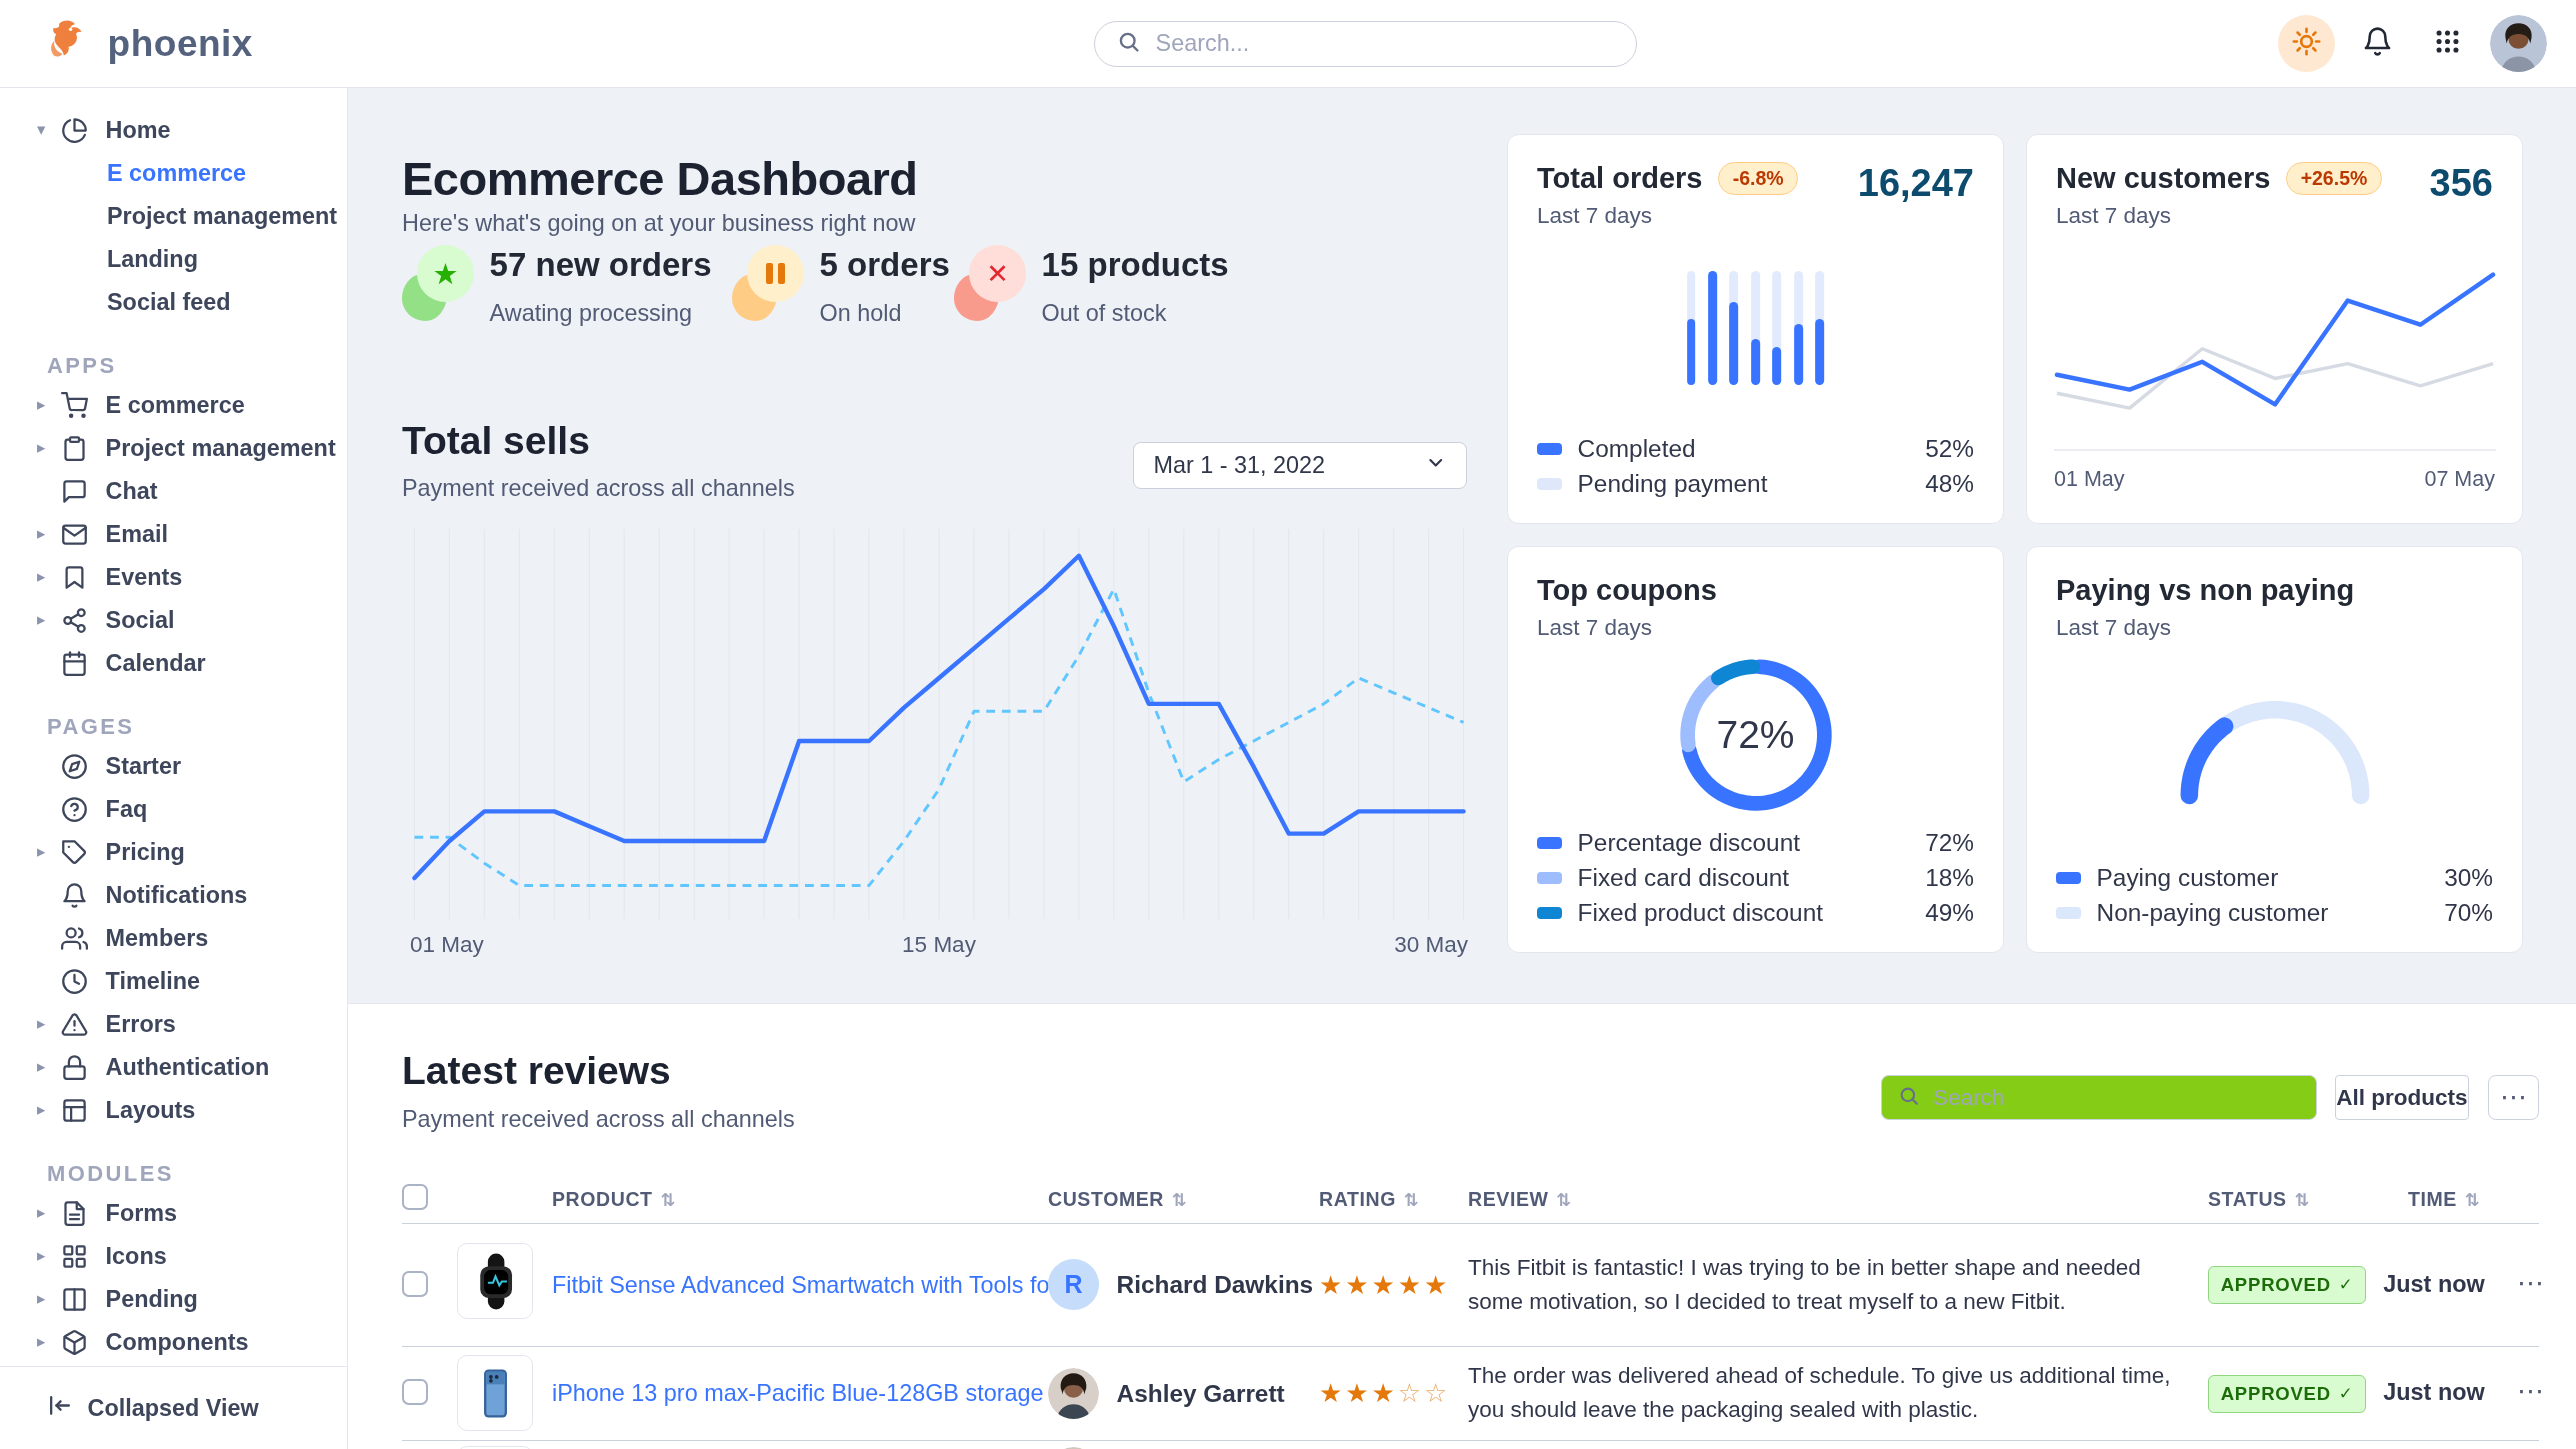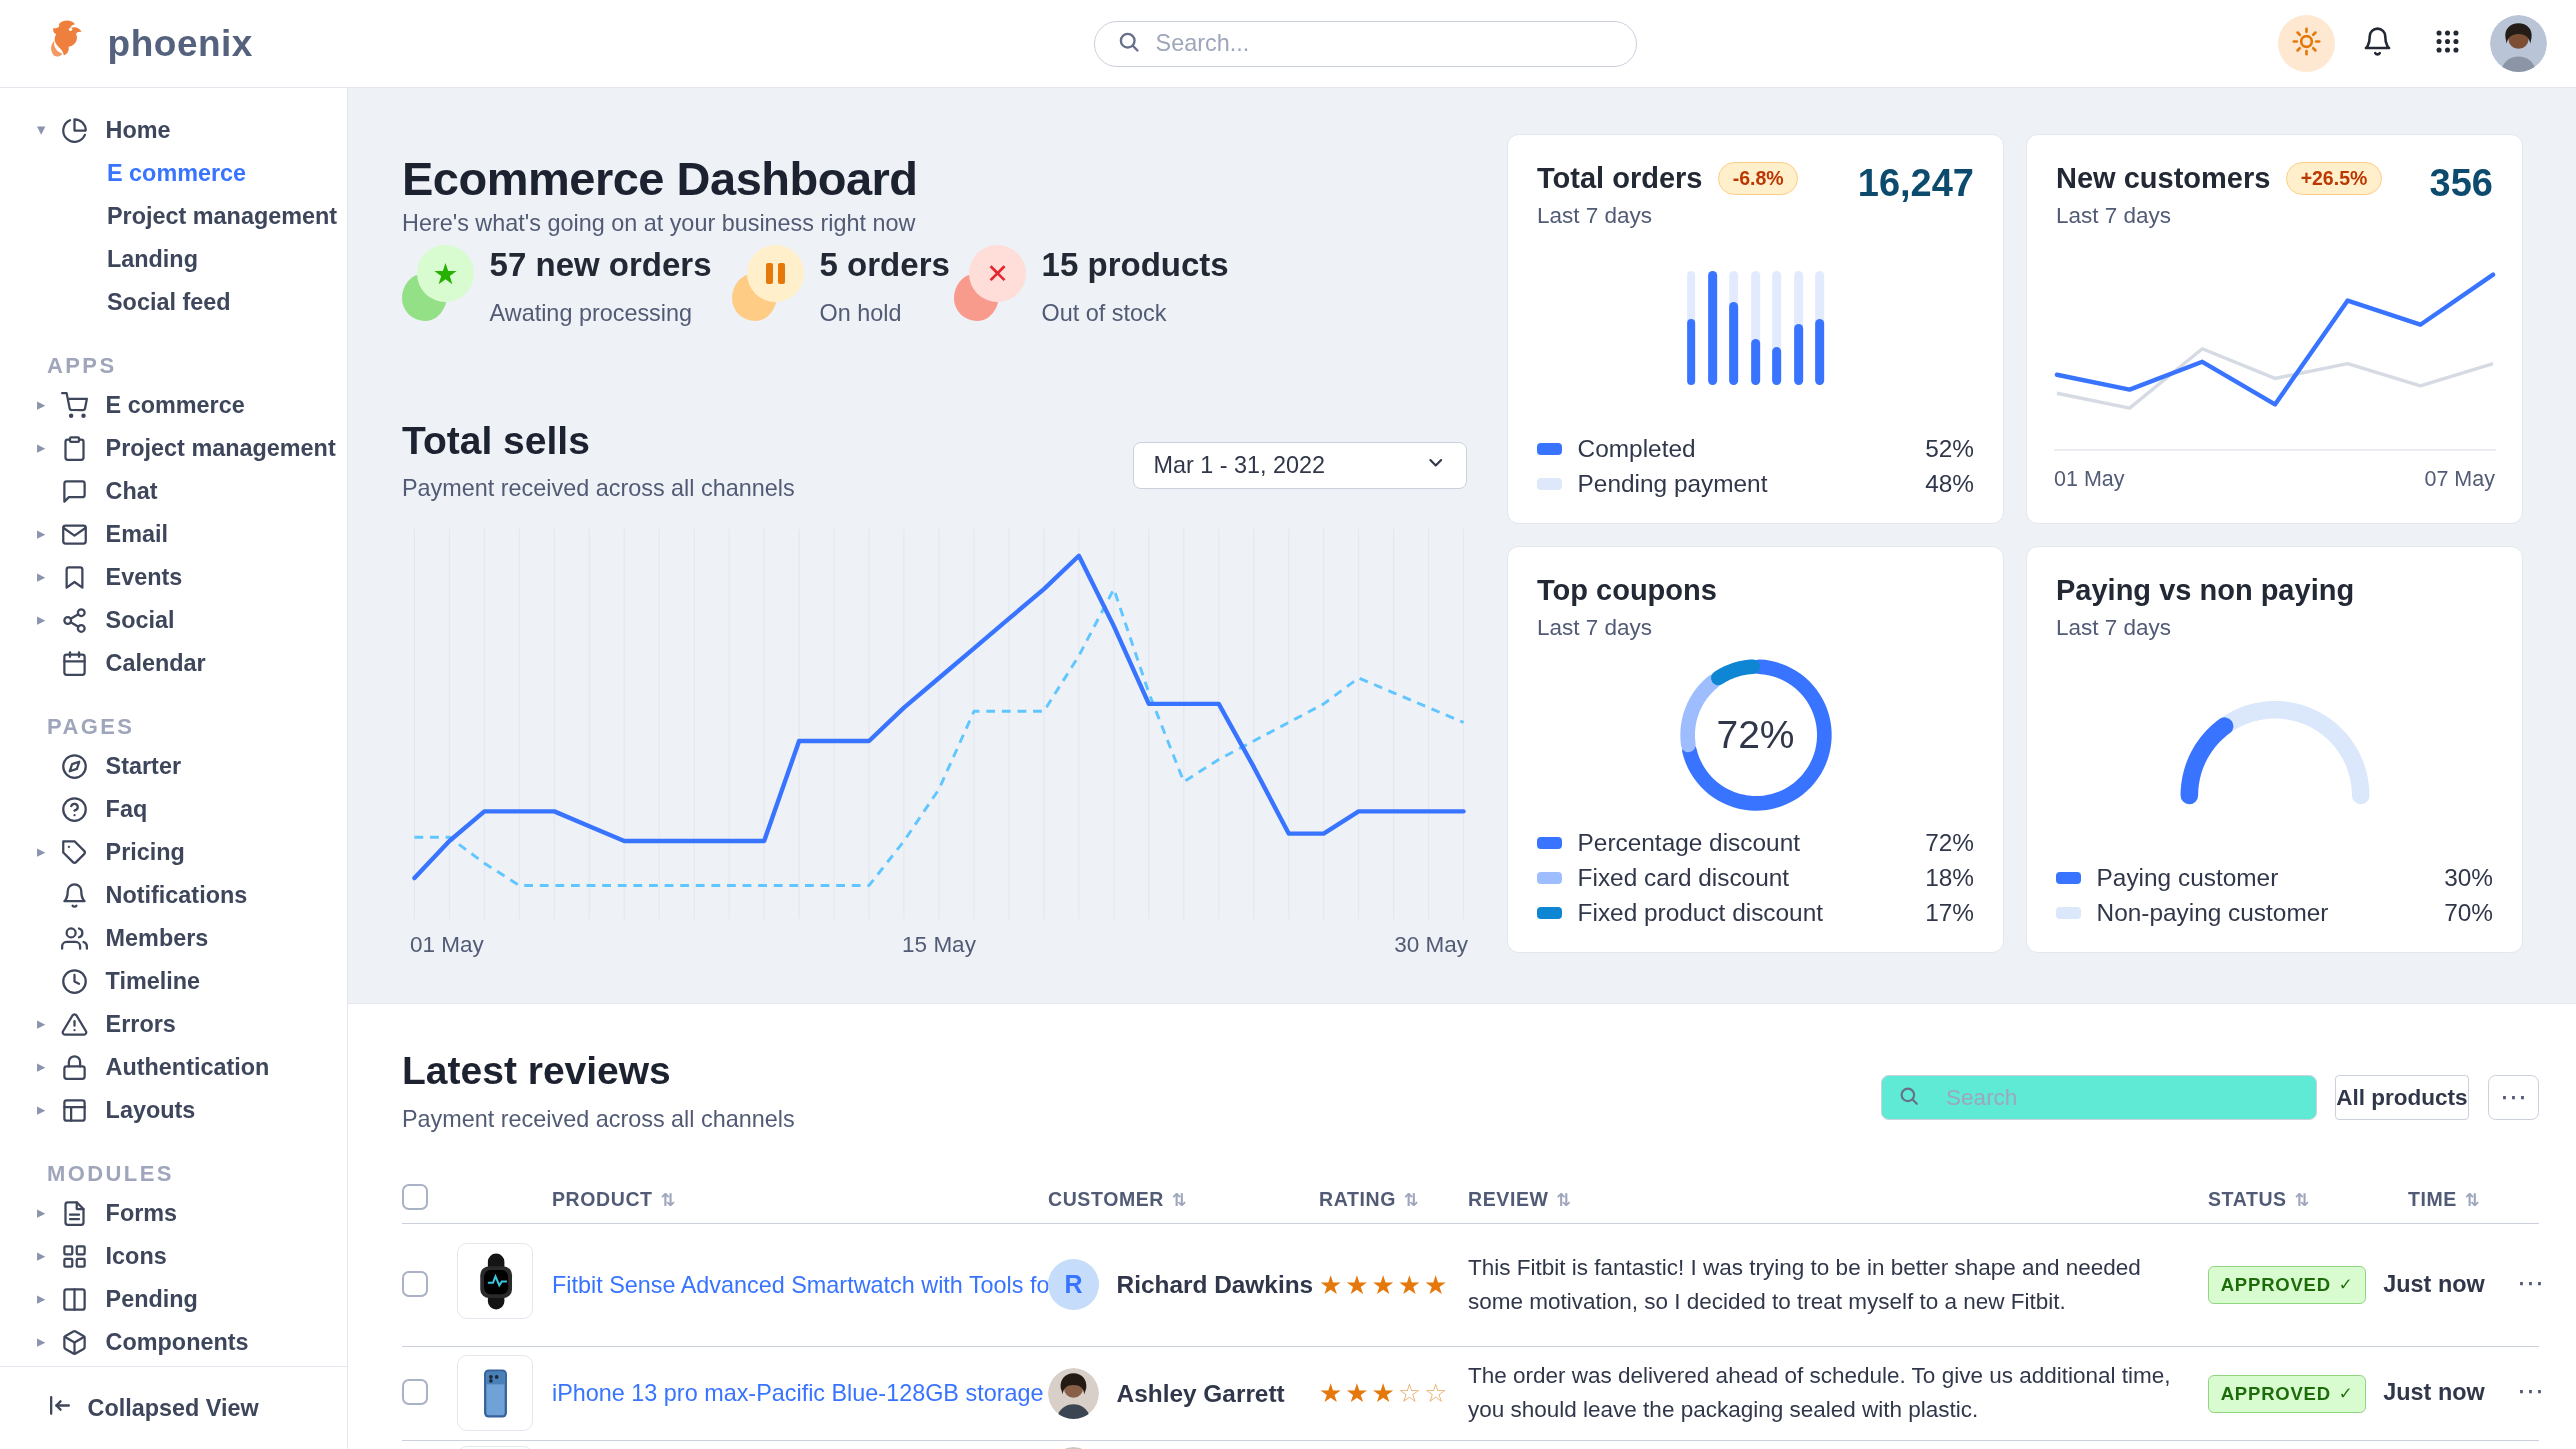--- a/index.html
+++ b/index.html
@@ -75,21 +75,21 @@
   .track{position:relative;width:8.8px;height:114px;background:#e2ebfd;border-radius:5.9px}
   .fill{position:absolute;left:0;bottom:0;width:8.8px;background:#3874ff;border-radius:5.9px}
   .nc-chart{position:absolute;left:27px;top:115px;width:442px;height:205px}
   .nc-labels{position:absolute;left:27px;right:27px;top:332px;display:flex;justify-content:space-between;font-size:21.5px;color:#525b75}
   .donut{position:absolute;left:50%;top:105px;transform:translateX(-50%);width:166px;height:166px}
   .donut-label{position:absolute;inset:0;display:flex;align-items:center;justify-content:center;font-size:39px;color:#31374a}
   .gauge{position:absolute;left:50%;top:117px;transform:translateX(-50%);width:254px;height:146px}
   
   .rv-title{position:absolute;left:54px;top:962px;font-size:39px;font-weight:800;color:#1c2230}
   .rv-sub{position:absolute;left:54px;top:1019px;font-size:23.4px;color:#525b75}
-  .rv-search{position:absolute;left:1533px;top:988px;width:436px;height:45px;box-sizing:border-box;border:1px solid #cbd0dd;border-radius:7.8px;background:#5eead4;display:flex;align-items:center;gap:25px;padding:0 15.6px}
+  .rv-search{position:absolute;left:1533px;top:988px;width:436px;height:45px;box-sizing:border-box;border:1px solid #cbd0dd;border-radius:7.8px;background:#84cc16;display:flex;align-items:center;gap:12px;padding:0 15.6px}
   .rv-search input{border:none;outline:none;background:transparent;font-size:22.5px;color:#31374a;width:100%;font-family:inherit}
   .rv-search input::placeholder{color:#9fa6bc}
   .rv-filter{position:absolute;left:1987px;top:988px;width:134px;height:45px;box-sizing:border-box;border:1px solid #cbd0dd;border-radius:4px;background:#fff;display:flex;align-items:center;justify-content:center;font-size:22.5px;font-weight:600;color:#31374a;cursor:pointer}
   .rv-more{position:absolute;left:2140px;top:988px;width:51px;height:45px;box-sizing:border-box;border:1px solid #cbd0dd;border-radius:7.8px;background:#fff;display:flex;align-items:center;justify-content:center;cursor:pointer}
   .dots-glyph{font-size:27px;color:#525b75;line-height:1}
   .dots-glyph::after{content:"\22EF"}
   
   .th{position:absolute;top:1101px;font-size:19.5px;font-weight:700;color:#525b75;letter-spacing:0.6px}
   .th::after{content:"\21C5";color:#9fa6bc;font-size:17.6px;margin-left:7.8px}
   .tline{position:absolute;left:54px;width:2137px;height:1px;background:#cbd0dd}
@@ -601,21 +601,21 @@
         <span class="lval">72%</span>
       </div>
       <div class="lrow">
         <span class="swatch sw-light"></span>
         <span>Fixed card discount</span>
         <span class="lval">18%</span>
       </div>
       <div class="lrow">
         <span class="swatch sw-info"></span>
         <span>Fixed product discount</span>
-        <span class="lval">17%</span>
+        <span class="lval">49%</span>
       </div>
     </div>
   </section>
 
   <section class="card c4">
     <div class="card-title">Paying vs non paying</div>
     <div class="card-sub">Last 7 days</div>
     <div class="gauge"><svg id="chart-gauge" width="254" height="146" viewBox="0 0 260 150">
           <polyline points="42.00,135.00 42.12,130.39 42.48,125.80 43.08,121.23 43.92,116.70 45.00,112.22 46.31,107.81 47.84,103.46 49.61,99.21 51.59,95.05 53.79,91.00 56.20,87.07 58.81,83.27 61.61,79.62 64.60,76.12 67.77,72.77 71.12,69.60 74.62,66.61 78.27,63.81 82.07,61.20 86.00,58.79 90.05,56.59 94.21,54.61 98.46,52.84 102.81,51.31 107.22,50.00 111.70,48.92 116.23,48.08 120.80,47.48 125.39,47.12 130.00,47.00 134.61,47.12 139.20,47.48 143.77,48.08 148.30,48.92 152.78,50.00 157.19,51.31 161.54,52.84 165.79,54.61 169.95,56.59 174.00,58.79 177.93,61.20 181.73,63.81 185.38,66.61 188.88,69.60 192.23,72.77 195.40,76.12 198.39,79.62 201.19,83.27 203.80,87.07 206.21,91.00 208.41,95.05 210.39,99.21 212.16,103.46 213.69,107.81 215.00,112.22 216.08,116.70 216.92,121.23 217.52,125.80 217.88,130.39 218.00,135.00" fill="none" stroke="#dbe7fb" stroke-width="18" stroke-linecap="round"></polyline>
           <polyline points="42.00,135.00 42.01,133.62 42.04,132.24 42.10,130.85 42.17,129.47 42.27,128.10 42.39,126.72 42.53,125.34 42.69,123.97 42.88,122.60 43.08,121.23 43.31,119.87 43.56,118.51 43.83,117.15 44.12,115.80 44.43,114.46 44.76,113.12 45.12,111.78 45.49,110.45 45.89,109.12 46.31,107.81 46.74,106.50 47.20,105.19 47.68,103.89 48.18,102.61 48.70,101.32 49.24,100.05 49.80,98.79 50.38,97.53 50.97,96.29 51.59,95.05 52.23,93.82 52.89,92.61 53.56,91.40 54.25,90.20 54.97,89.02 55.70,87.85 56.45,86.69 57.22,85.54 58.00,84.40 58.81,83.27 59.63,82.16 60.47,81.06 61.32,79.98 62.19,78.91 63.08,77.85 63.99,76.80 64.91,75.77 65.85,74.76 66.80,73.76 67.77,72.77 68.76,71.80 69.76,70.85 70.77,69.91 71.80,68.99 72.85,68.08 73.91,67.19 74.98,66.32 76.06,65.47 77.16,64.63 78.27,63.81" fill="none" stroke="#3874ff" stroke-width="18" stroke-linecap="round"></polyline>

